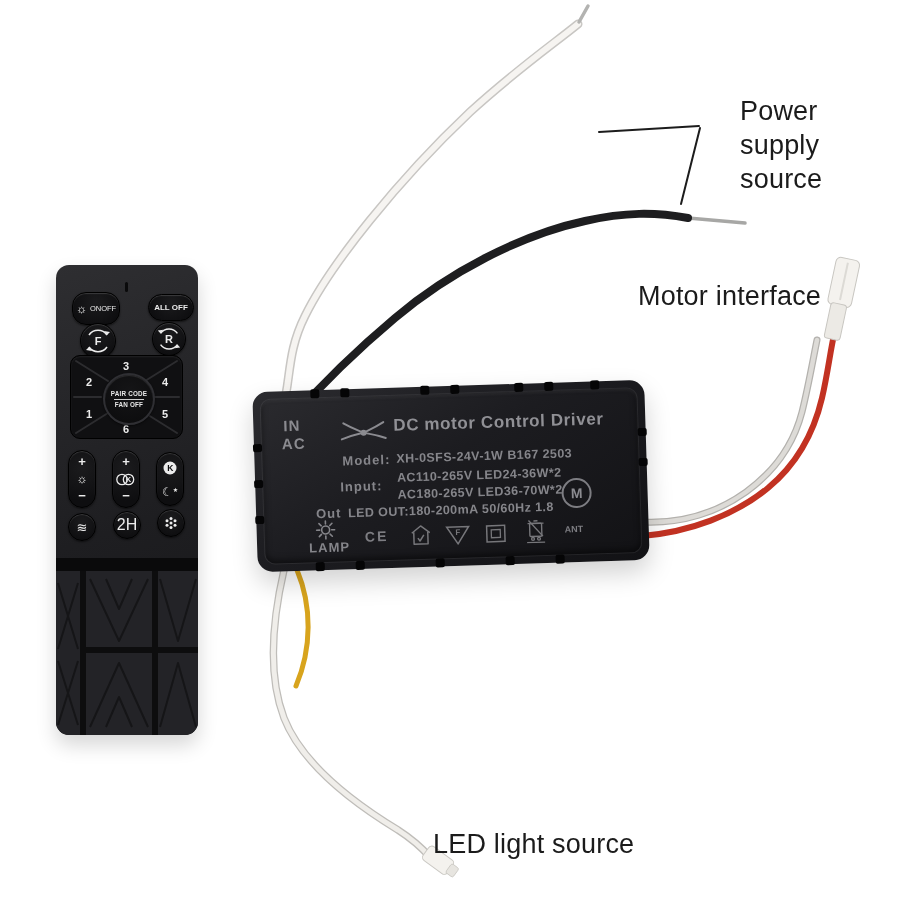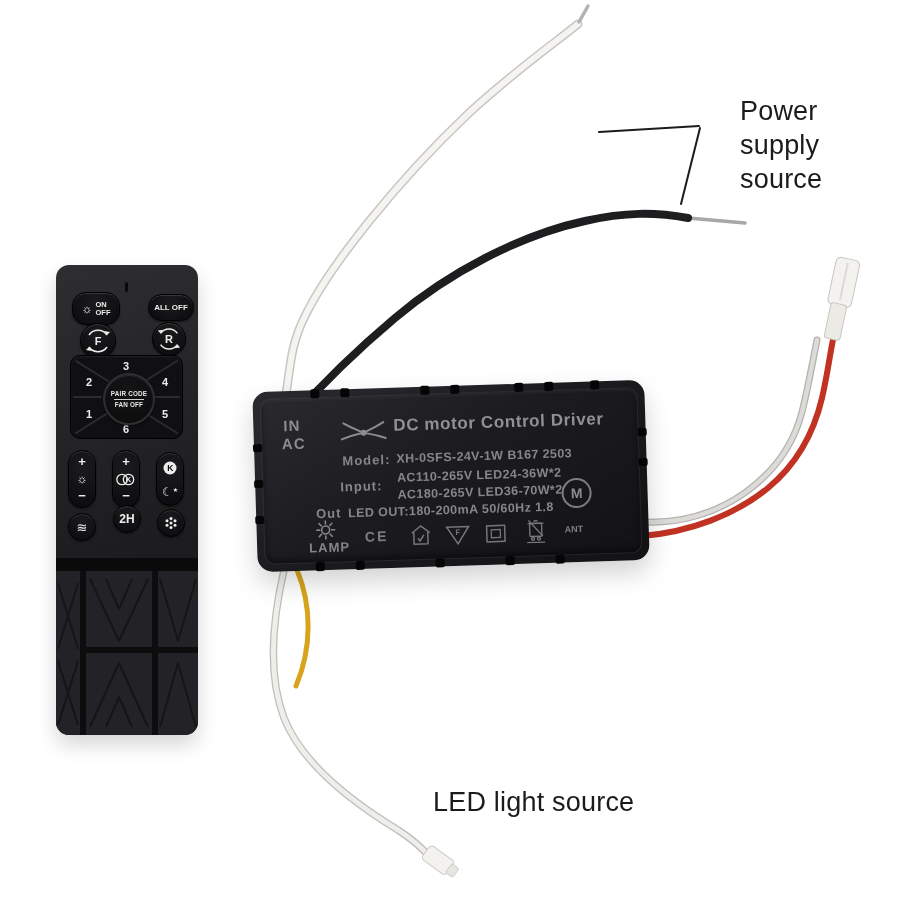--- a/index.html
+++ b/index.html
@@ -178,21 +178,21 @@
     <div class="mcircle" style="left:306px;top:96px">
       <span>M</span>
     </div>
   </div>
 
   <div id="remote">
     <div style="position:absolute;left:69px;top:17px;width:3px;height:10px;background:#0a0a0b;border-radius:2px"></div>
 
     <div class="btn pill" style="left:16px;top:27px;width:46px;height:31px;gap:3px">
       <span class="sun">☼</span>
-      <span style="display:flex;flex-direction:column;align-items:flex-start;line-height:8px;font-size:7.5px;font-weight:700">
+      <span style="display:flex;flex-direction:row;align-items:flex-start;line-height:8px;font-size:7.5px;font-weight:400">
         <span>ON</span>
         <span>OFF</span>
       </span>
     </div>
     <div class="btn pill" style="left:92px;top:29px;width:44px;height:25px;font-size:8px;font-weight:700">
       <span>ALL OFF</span>
     </div>
 
     <div class="btn circ" style="left:24px;top:58px;width:34px;height:34px">
       <svg style="position:absolute;inset:2px" width="30" height="30" viewBox="0 0 30 30">
@@ -261,21 +261,21 @@
         <text x="8.4" y="11.2" text-anchor="middle" font-size="8.5" font-weight="700" fill="#0e0e10">K</text>
       </svg>
       <span style="font-size:12px;line-height:12px">
         <span>☾</span><span style="font-size:6px;vertical-align:4px">★</span>
       </span>
     </div>
 
     <div class="btn circ" style="left:12px;top:248px;width:26px;height:26px;font-size:13px">
       <span>≋</span>
     </div>
-    <div class="btn circ" style="left:57px;top:240px;width:26px;height:26px;font-size:12px;font-weight:700">
+    <div class="btn circ" style="left:57px;top:246px;width:26px;height:26px;font-size:16px;font-weight:400">
       <span>2H</span>
     </div>
     <div class="btn circ" style="left:101px;top:244px;width:26px;height:26px">
       <svg width="16" height="16" viewBox="0 0 16 16">
         <g fill="#ececec">
           <circle cx="8" cy="8" r="1.5"></circle>
             <circle cx="8" cy="3.4" r="1.5"></circle>
             <circle cx="8" cy="12.6" r="1.5"></circle>
           <circle cx="4" cy="5.7" r="1.5"></circle>
             <circle cx="12" cy="5.7" r="1.5"></circle>
@@ -300,17 +300,20 @@
         <path d="M104,8 L122,70 L140,8"></path>
           <path d="M104,156 L122,92 L140,156"></path>
       </g>
     </svg>
   </div>
 
   <div class="anno" style="left:740px;top:94px">
     <div>Power supply</div>
     <div>source</div>
   </div>
-  <div class="anno" style="left:433px;top:785px">
+  <div class="anno" style="left:638px;top:279px">
+    <span>Motor interface</span>
+  </div>
+  <div class="anno" style="left:433px;top:827px">
     <div>LED light source</div>
   </div>
 
 </div>
 
 </body></html>

